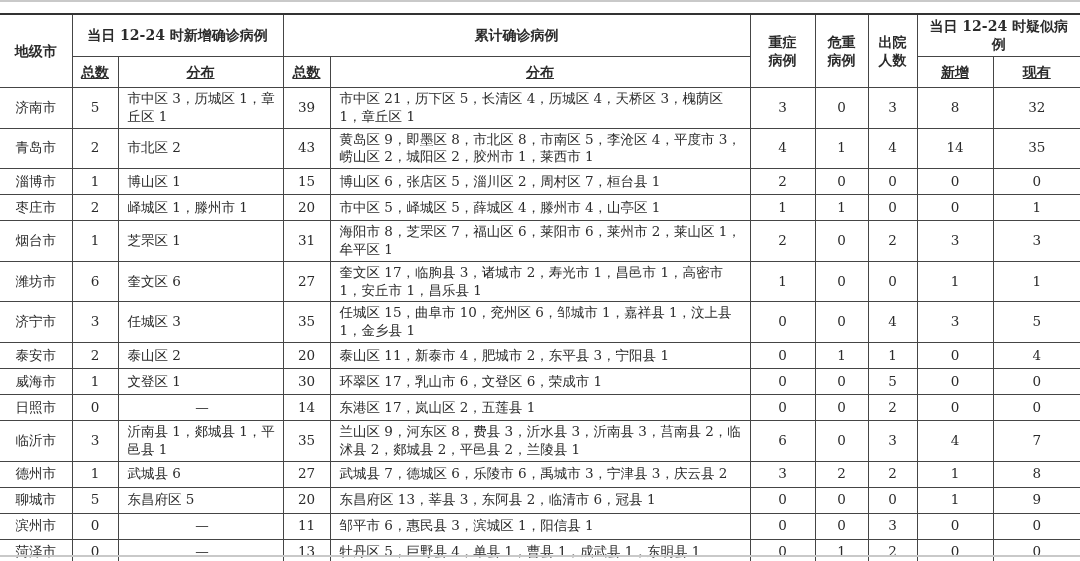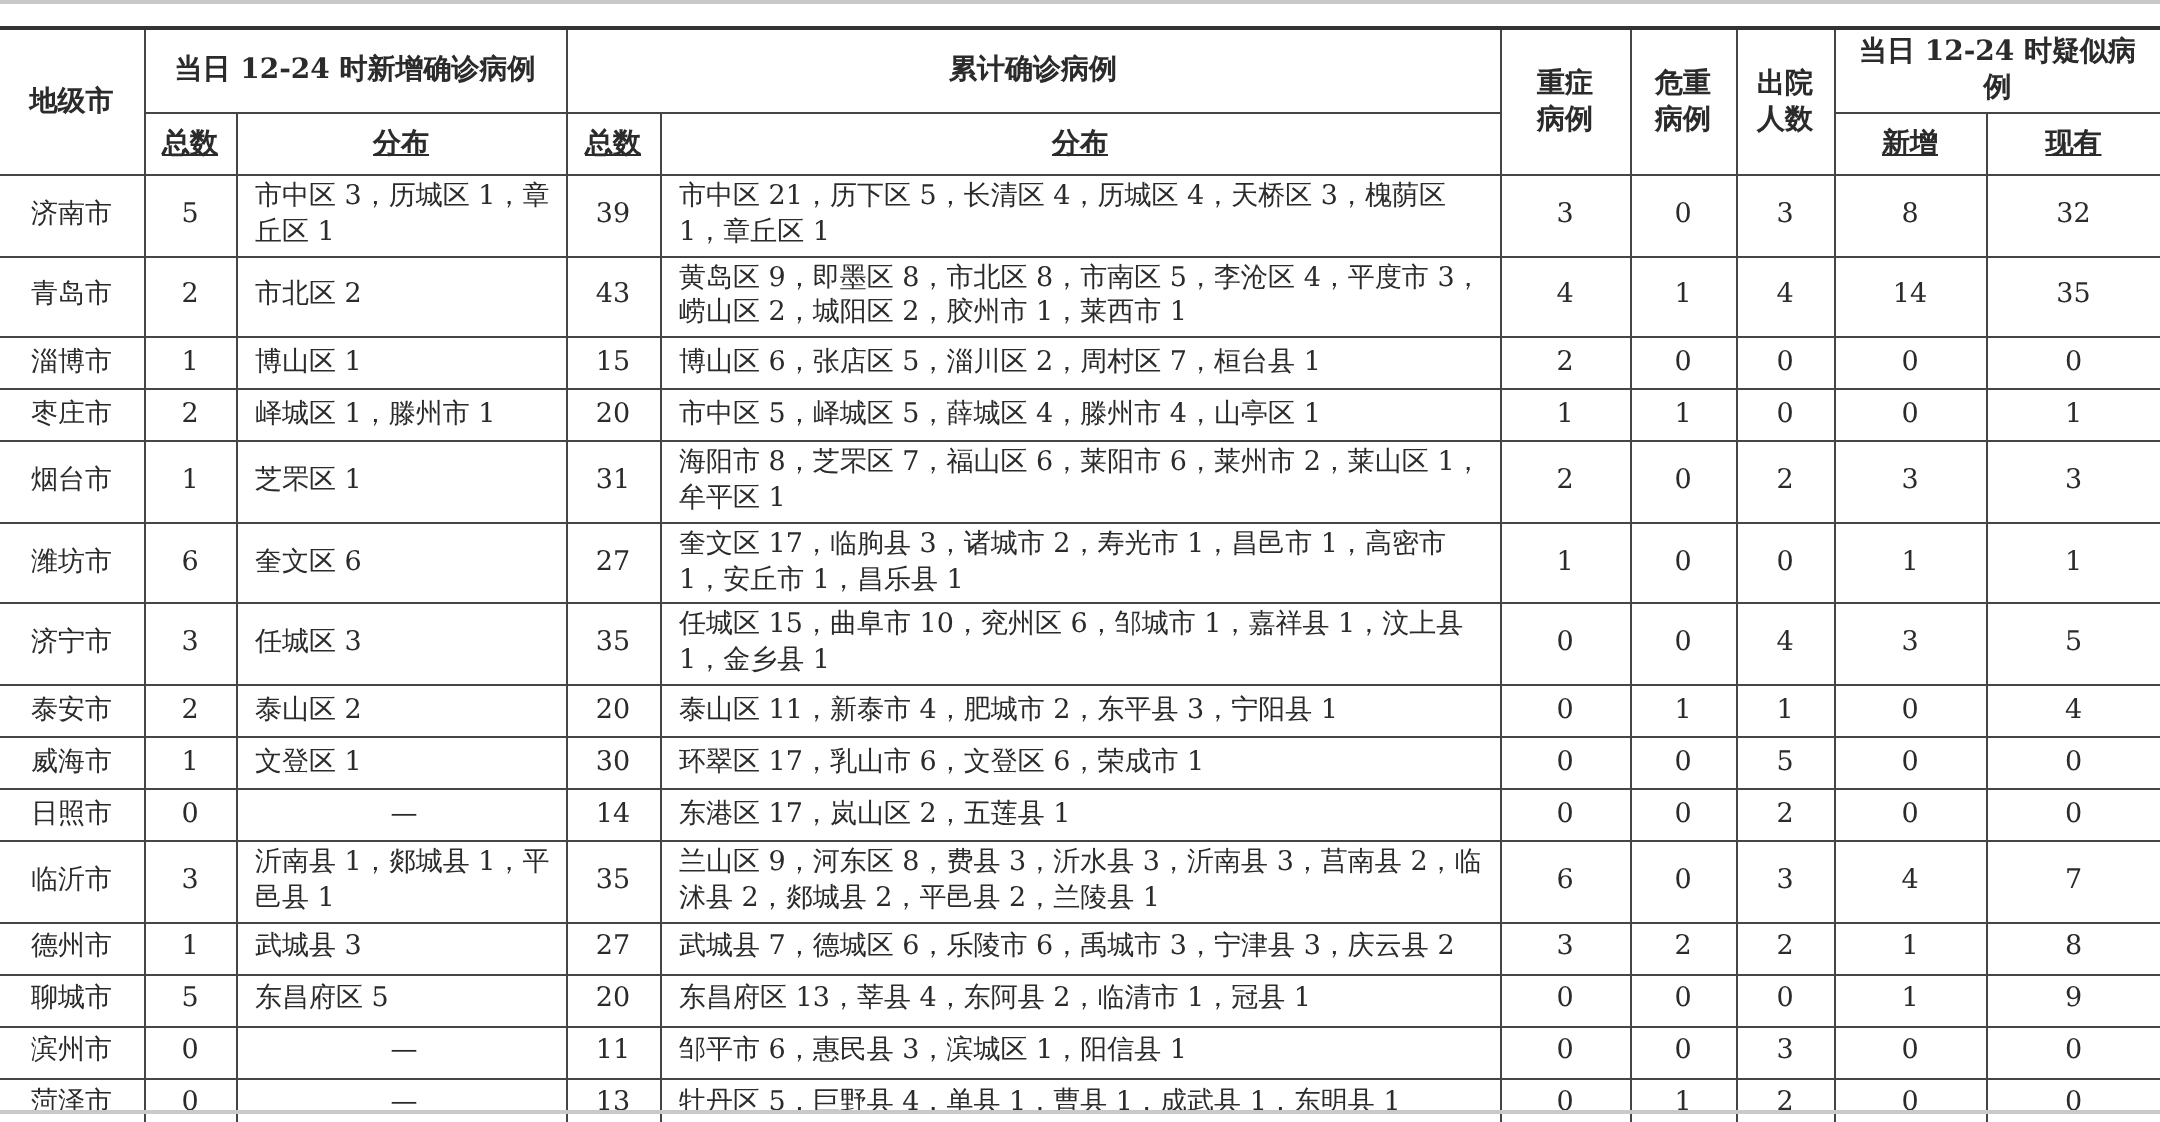--- a/index.html
+++ b/index.html
@@ -236,35 +236,35 @@
           <td class="dist">兰山区 9，河东区 8，费县 3，沂水县 3，沂南县 3，莒南县 2，临沭县 2，郯城县 2，平邑县 2，兰陵县 1</td>
           <td>6</td>
           <td>0</td>
           <td>3</td>
           <td>4</td>
           <td>7</td>
         </tr>
         <tr>
           <td>德州市</td>
           <td>1</td>
-          <td class="dist">武城县 3</td>
+          <td class="dist">武城县 6</td>
           <td>27</td>
           <td class="dist">武城县 7，德城区 6，乐陵市 6，禹城市 3，宁津县 3，庆云县 2</td>
           <td>3</td>
           <td>2</td>
           <td>2</td>
           <td>1</td>
           <td>8</td>
         </tr>
         <tr>
           <td>聊城市</td>
           <td>5</td>
           <td class="dist">东昌府区 5</td>
           <td>20</td>
-          <td class="dist">东昌府区 13，莘县 4，东阿县 2，临清市 1，冠县 1</td>
+          <td class="dist">东昌府区 13，莘县 3，东阿县 2，临清市 6，冠县 1</td>
           <td>0</td>
           <td>0</td>
           <td>0</td>
           <td>1</td>
           <td>9</td>
         </tr>
         <tr>
           <td>滨州市</td>
           <td>0</td>
           <td class="dist center">—</td>

